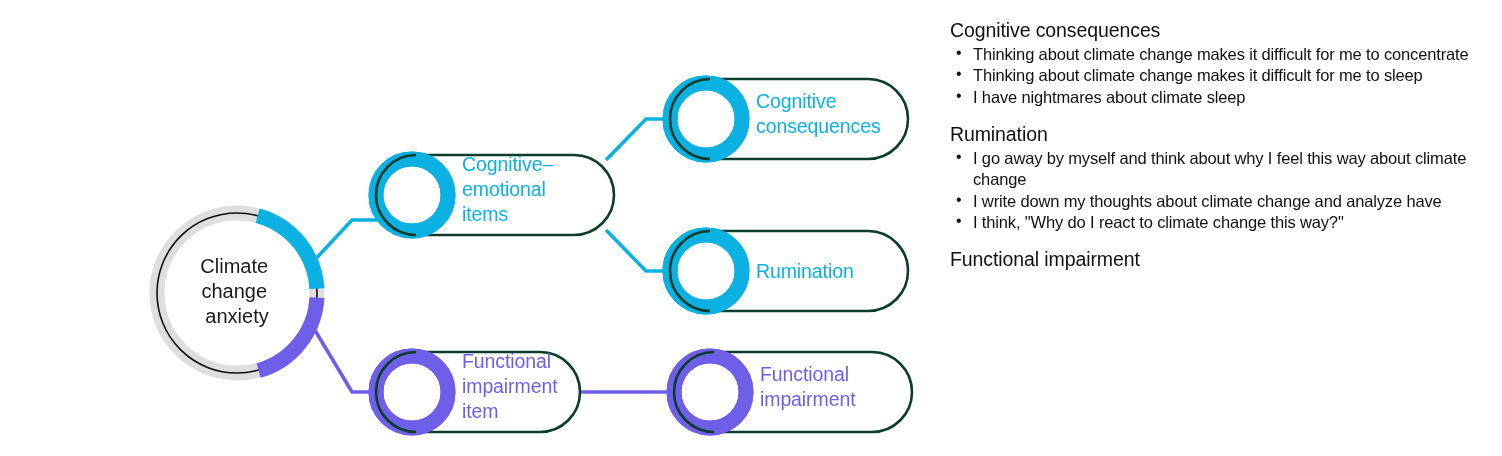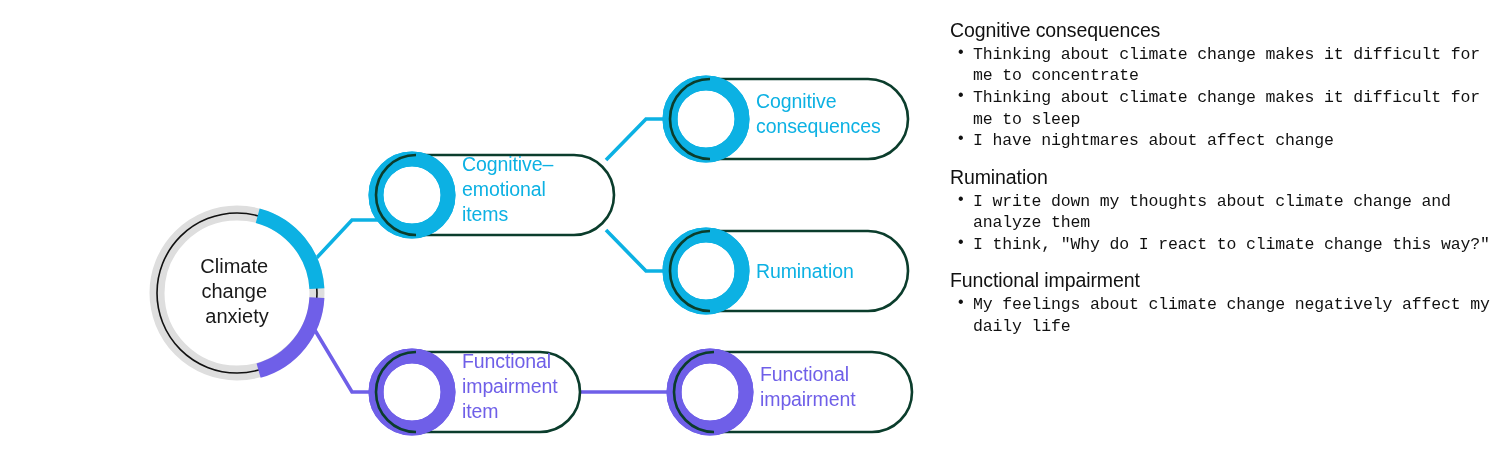--- a/index.html
+++ b/index.html
@@ -60,21 +60,21 @@
     margin: 0 0 1px 0;
     letter-spacing: -0.1px;
   }
   .legend-list {
     list-style: none;
     margin: 0;
     padding: 0;
   }
   .legend-item {
     position: relative;
-    font-family: Liberation Mono, monospace;
+    font-family: Liberation Sans, sans-serif;
     font-size: 16.5px;
     line-height: 1.305;
     color: #111111;
     padding-left: 23px;
     margin-bottom: 0px;
     letter-spacing: -0.15px;
   }
   .legend-item::before {
     content: "\2022";
     position: absolute;
@@ -189,34 +189,32 @@
 
   </svg>
 
   <div id="legend-panel">
 
     <div class="legend-group">
       <div class="legend-heading">Cognitive consequences</div>
       <ul class="legend-list">
         <li class="legend-item">Thinking about climate change makes it difficult for me to concentrate</li>
         <li class="legend-item">Thinking about climate change makes it difficult for me to sleep</li>
-        <li class="legend-item">I have nightmares about affect change</li>
+        <li class="legend-item">I have nightmares about climate sleep</li>
       </ul>
     </div>
 
     <div class="legend-group">
       <div class="legend-heading">Rumination</div>
       <ul class="legend-list">
-        <li class="legend-item">I write down my thoughts about climate change and analyze them</li>
+        <li class="legend-item">I go away by myself and think about why I feel this way about climate change</li>
+        <li class="legend-item">I write down my thoughts about climate change and analyze have</li>
         <li class="legend-item">I think, "Why do I react to climate change this way?"</li>
       </ul>
     </div>
 
     <div class="legend-group">
       <div class="legend-heading">Functional impairment</div>
-      <ul class="legend-list">
-        <li class="legend-item">My feelings about climate change negatively affect my daily life</li>
-      </ul>
     </div>
 
   </div>
 
 </div>
 
 </body></html>

